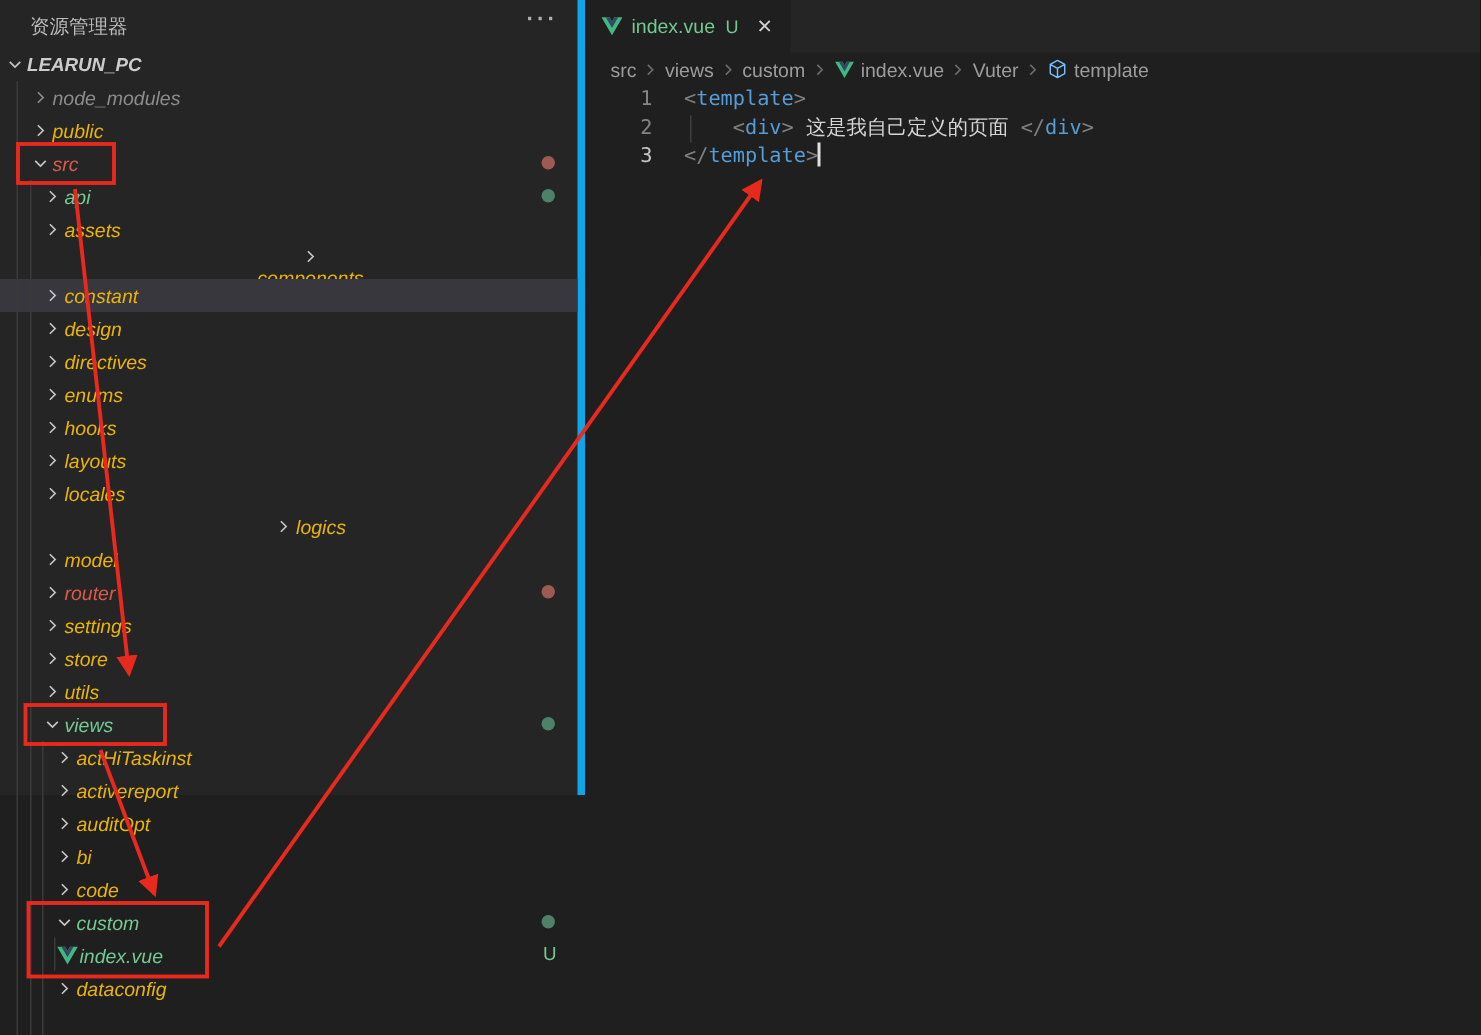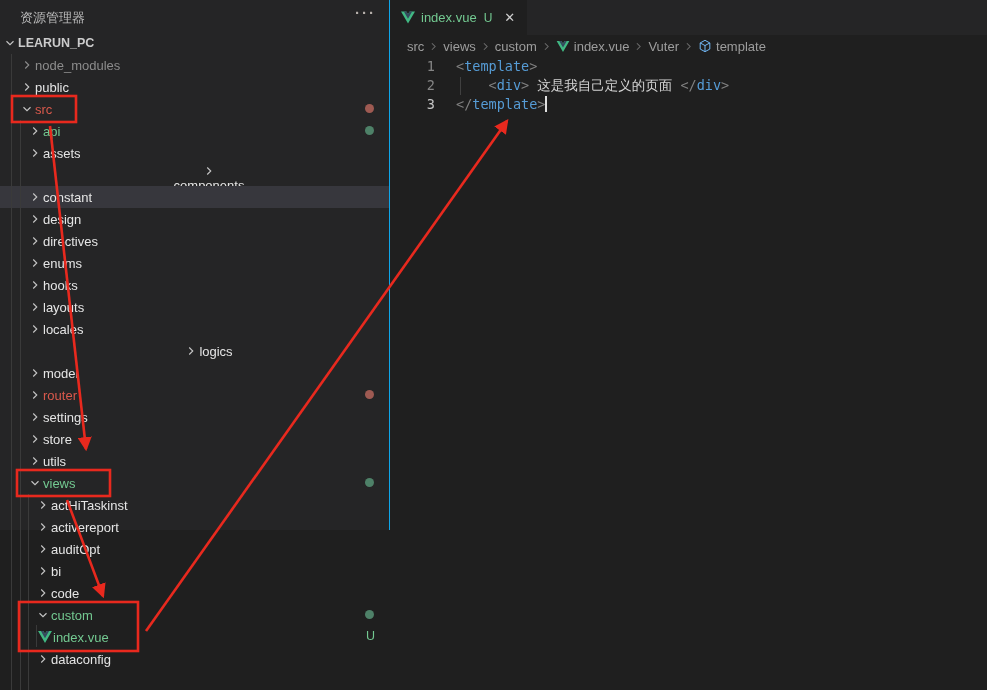--- a/index.html
+++ b/index.html
@@ -1,34 +1,34 @@
 <!DOCTYPE html>
 <html><head>
 <meta charset="utf-8">
 <style>
   html,body{margin:0;padding:0;background:#111;}
   .app{position:relative;width:987px;height:690px;background:#1f1f1f;overflow:hidden;
        font-family:"Liberation Sans",sans-serif;color:#ccc;cursor:default;}
 
   
   .sidebar{position:absolute;left:0;top:0;width:390px;height:530px;background:#252526;
-           border-right:1px solid #0ea5e9;box-sizing:border-box;}
+           border-right:5px solid #0ea5e9;box-sizing:border-box;}
   .sb-head{position:relative;height:32px;}
   .sb-title{position:absolute;left:20px;top:9px;font-size:13px;color:#bbbbbb;white-space:nowrap;}
   .more-btn{position:absolute;right:9px;top:3px;font-size:15px;font-weight:bold;letter-spacing:2px;
             color:#b6b0ab;padding:2px 4px;cursor:pointer;line-height:16px;}
   .ws-row{display:flex;align-items:center;height:22px;padding-left:3px;font-weight:bold;
           font-size:12.5px;color:#cccccc;cursor:pointer;}
   .tree{position:relative;}
   .trow{position:relative;display:flex;align-items:center;height:22px;font-size:13px;cursor:pointer;}
   .trow.sel{background:#37373d;}
   .chev{width:14px;height:14px;flex:0 0 14px;color:#c5c5c5;}
   .c-dim .chev{color:#8c8c8c;}
-  .tlabel{margin-left:1px;white-space:nowrap;}
-  .c-normal .tlabel{color:#e5e5e5;}
+  .tlabel{margin-left:1px;white-space:nowrap;font-style:italic;}
+  .c-normal .tlabel{color:#eab308;}
   .c-dim .tlabel{color:#8c8c8c;}
   .c-red .tlabel{color:#d9594c;}
   .c-green .tlabel{color:#73c991;}
   .dot{position:absolute;right:15px;top:6px;width:9px;height:9px;border-radius:50%;}
   .ubadge{position:absolute;right:14px;top:3px;font-size:12.5px;color:#73c991;}
   .vico{width:14px;height:12px;flex:0 0 14px;}
   .guide{position:absolute;width:1px;background:#3a3a3a;pointer-events:none;}
 
   
   .editor{position:absolute;left:391px;top:0;right:0;bottom:0;background:#1f1f1f;}

